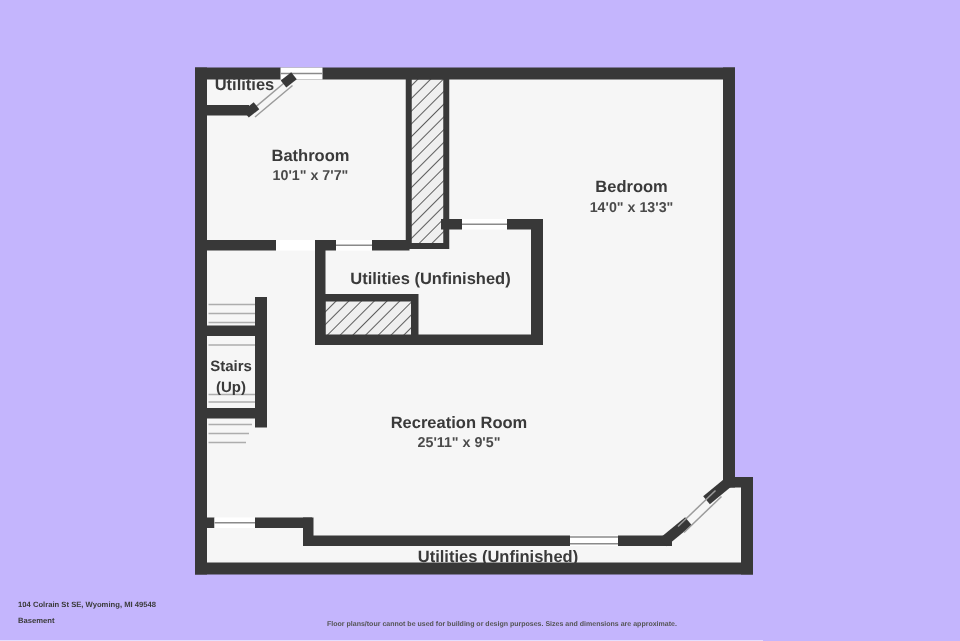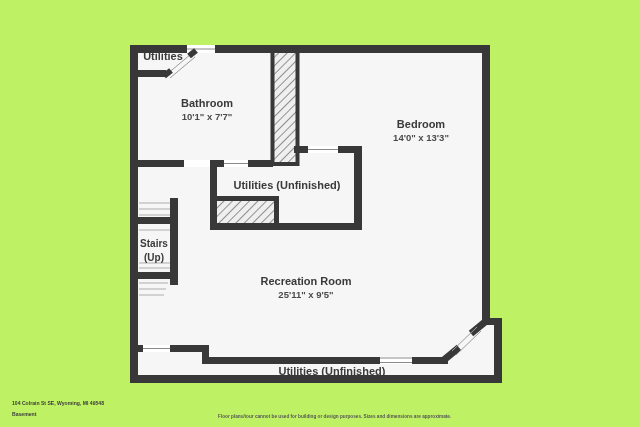--- a/index.html
+++ b/index.html
@@ -1,16 +1,16 @@
 <!DOCTYPE html>
 <html style="--wall: #383838; --floor: #f6f6f6; --label: #3a3a3a;"><head>
 <meta charset="utf-8">
 <style>
   html,body{margin:0;padding:0;background:#ffffff;}
-  .canvas{position:relative;width:640px;height:427px;background:#bef264;overflow:hidden;
+  .canvas{position:relative;width:640px;height:427px;background:#c4b5fd;overflow:hidden;
           font-family:"Liberation Sans", sans-serif;}
   svg{position:absolute;left:0;top:0;}
   .floor{fill:var(--floor,#f6f6f6);}
   .wall{fill:var(--wall,#383838);}
   .win{fill:#ffffff;}
   .winline{stroke:#8a8a8a;stroke-width:1;}
   .leaf{stroke:#9b9b9b;stroke-width:1;fill:none;}
   .stub{stroke:var(--wall,#383838);stroke-width:7;stroke-linecap:butt;}
   .stub-sm{stroke:var(--wall,#383838);stroke-width:6;stroke-linecap:butt;}
   .tread{stroke:#adadad;stroke-width:1;}

